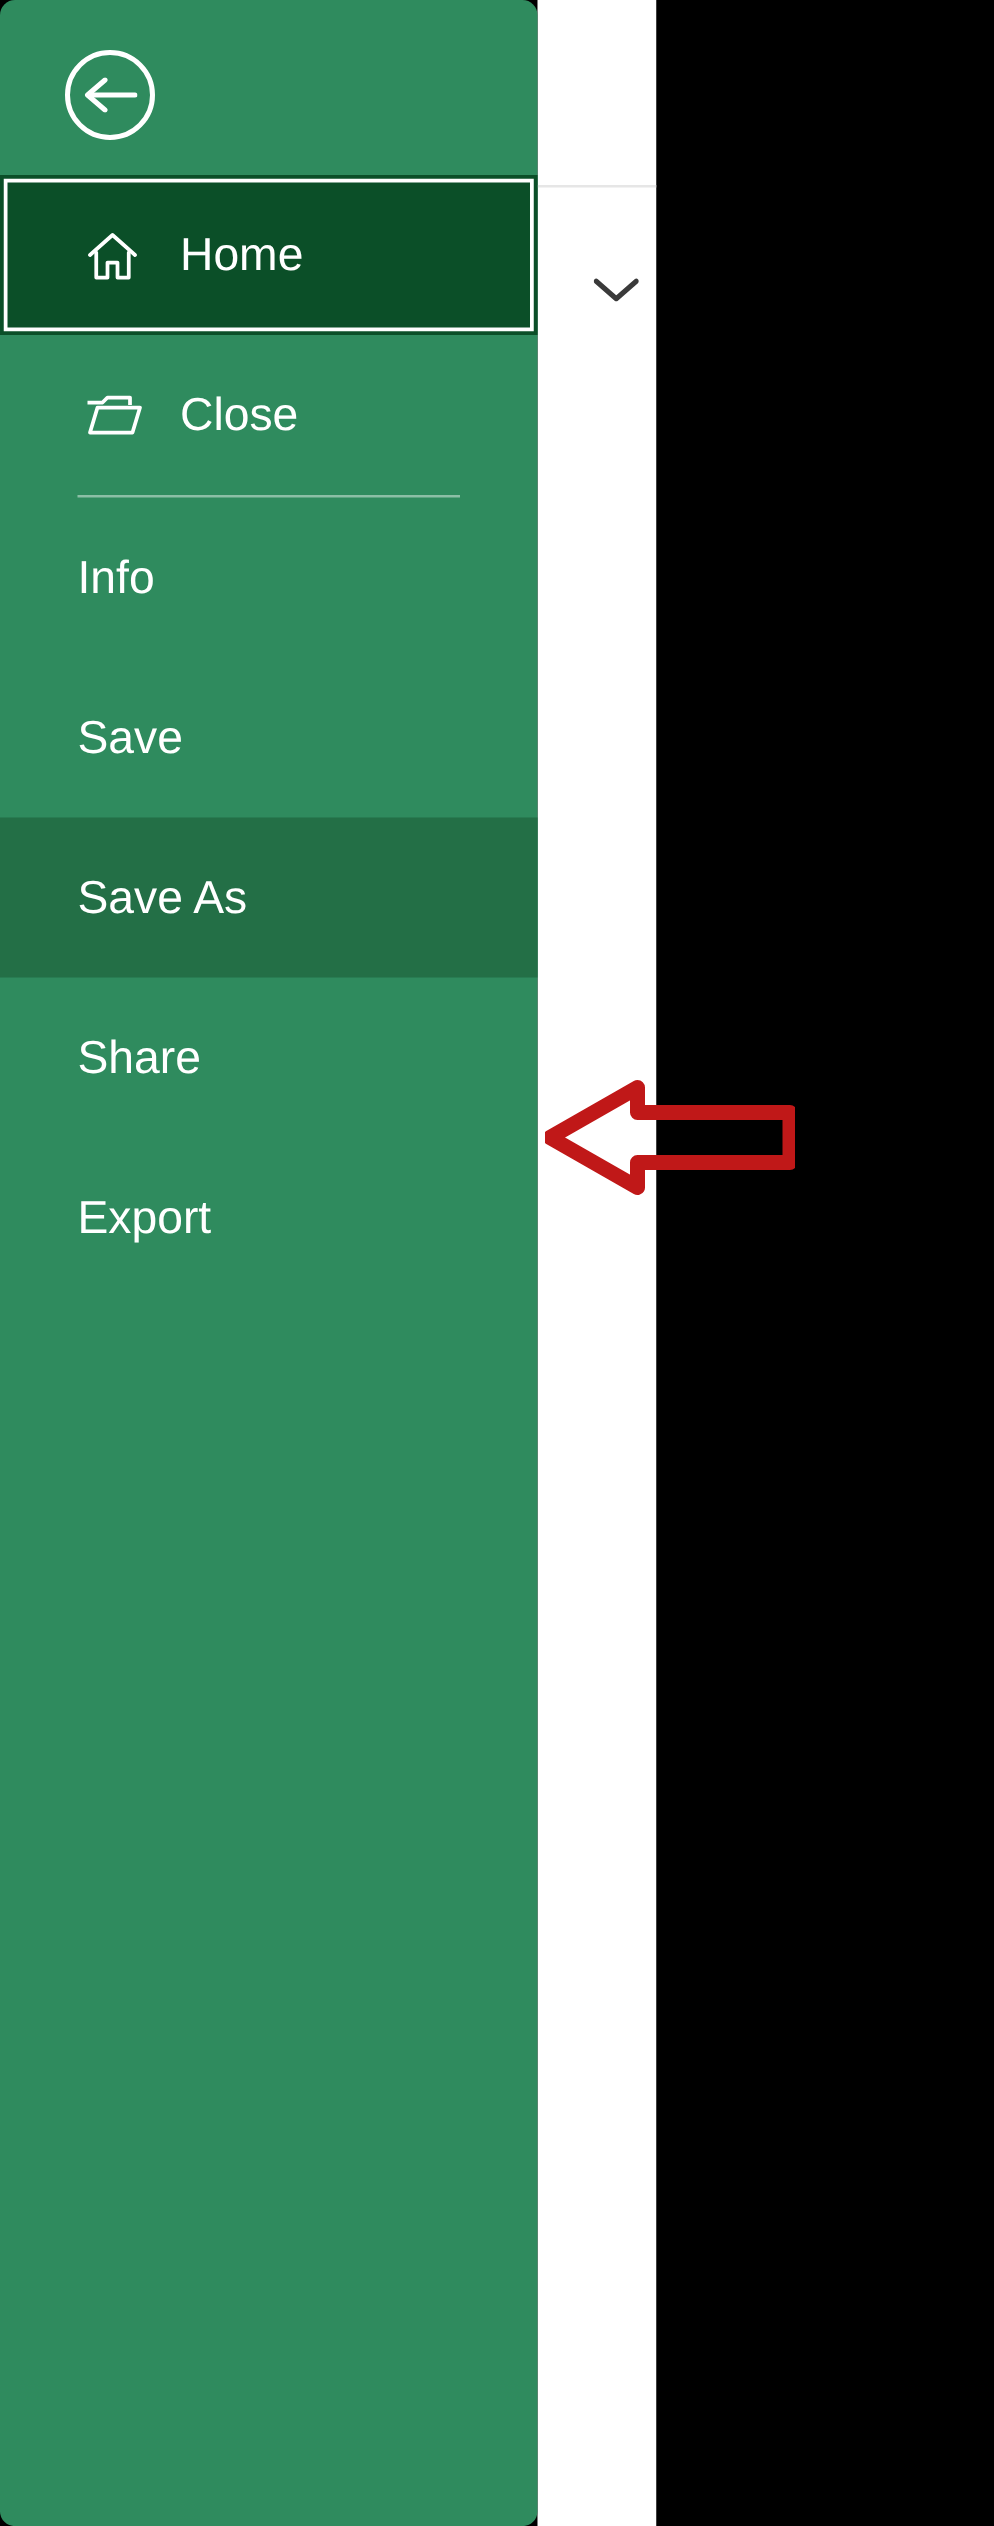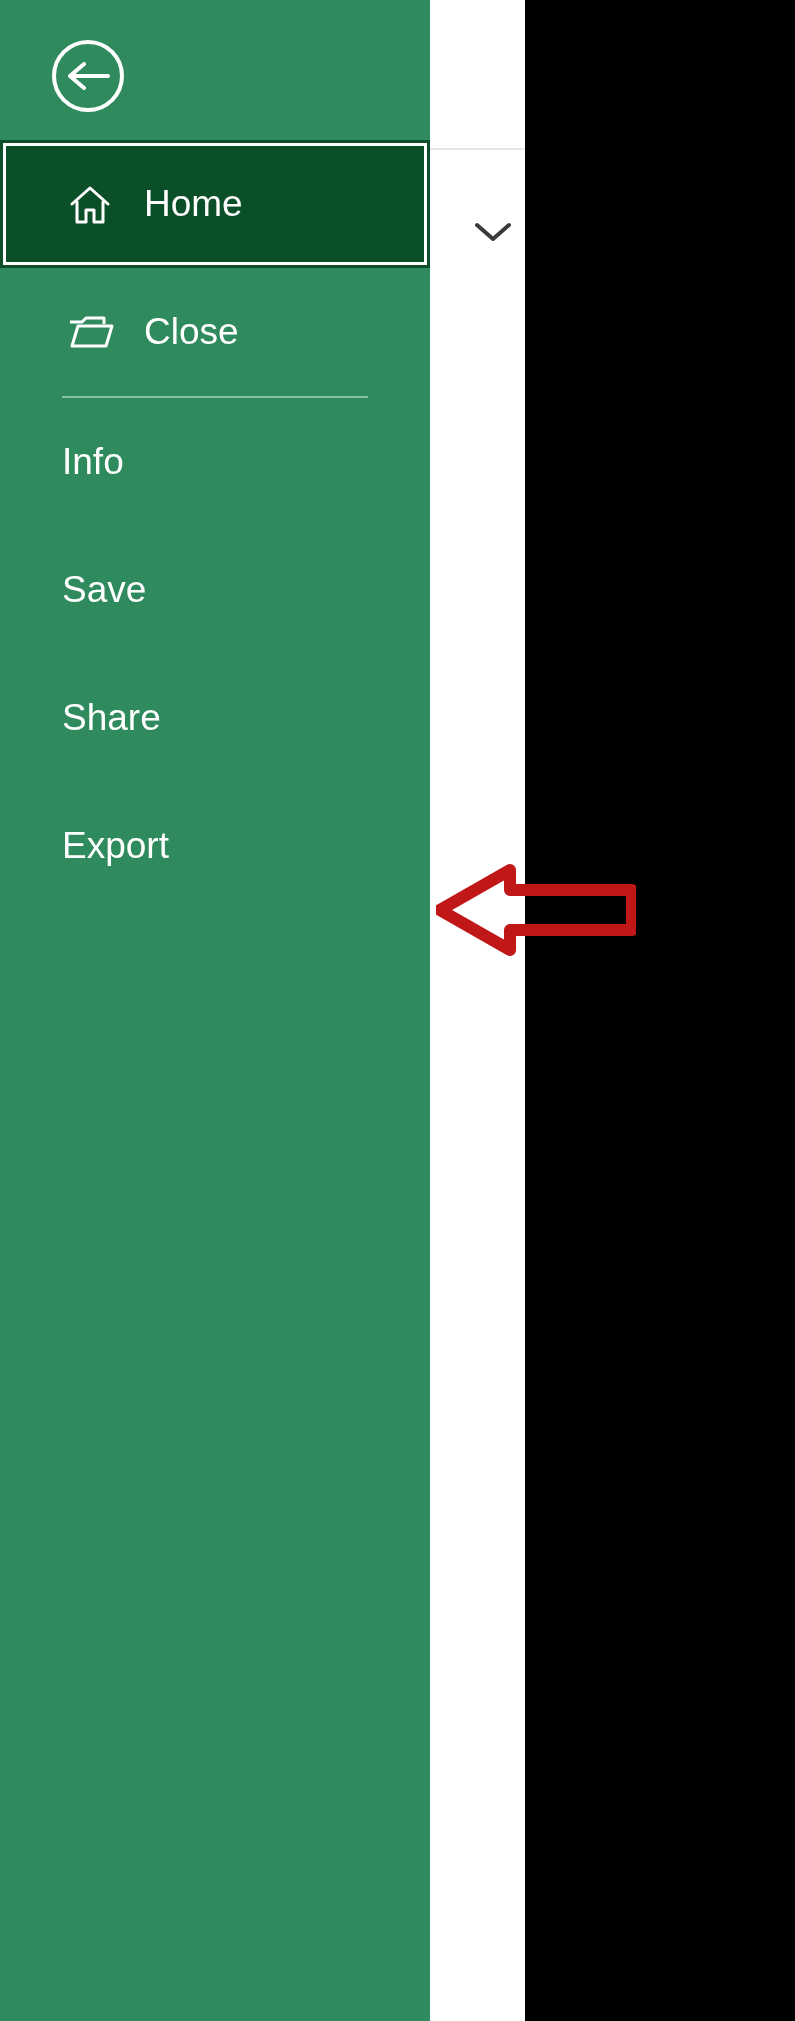--- a/index.html
+++ b/index.html
@@ -49,20 +49,21 @@
   .chevron-down svg { width: 36px; height: 24px; display:block; }
 
   .sidebar {
     position: absolute;
     left: 0;
     top: 0;
     width: 430px;
     height: 2021px;
     background: #2f8b5e;
     color: #fff;
+    border-radius: 12px;
   }
 
   .back-btn {
     position: absolute;
     left: 52px;
     top: 40px;
     width: 72px;
     height: 72px;
     border: 4px solid #fff;
     border-radius: 50%;
@@ -178,20 +179,23 @@
       <div class="sep"></div>
 
       <button class="nav-item no-icon">
         <span>Info</span>
       </button>
 
       <button class="nav-item no-icon">
         <span>Save</span>
       </button>
 
+      <button class="nav-item no-icon highlight">
+        <span>Save As</span>
+      </button>
 
 
       <button class="nav-item no-icon">
         <span>Share</span>
       </button>
 
       <button class="nav-item no-icon">
         <span>Export</span>
       </button>
 

